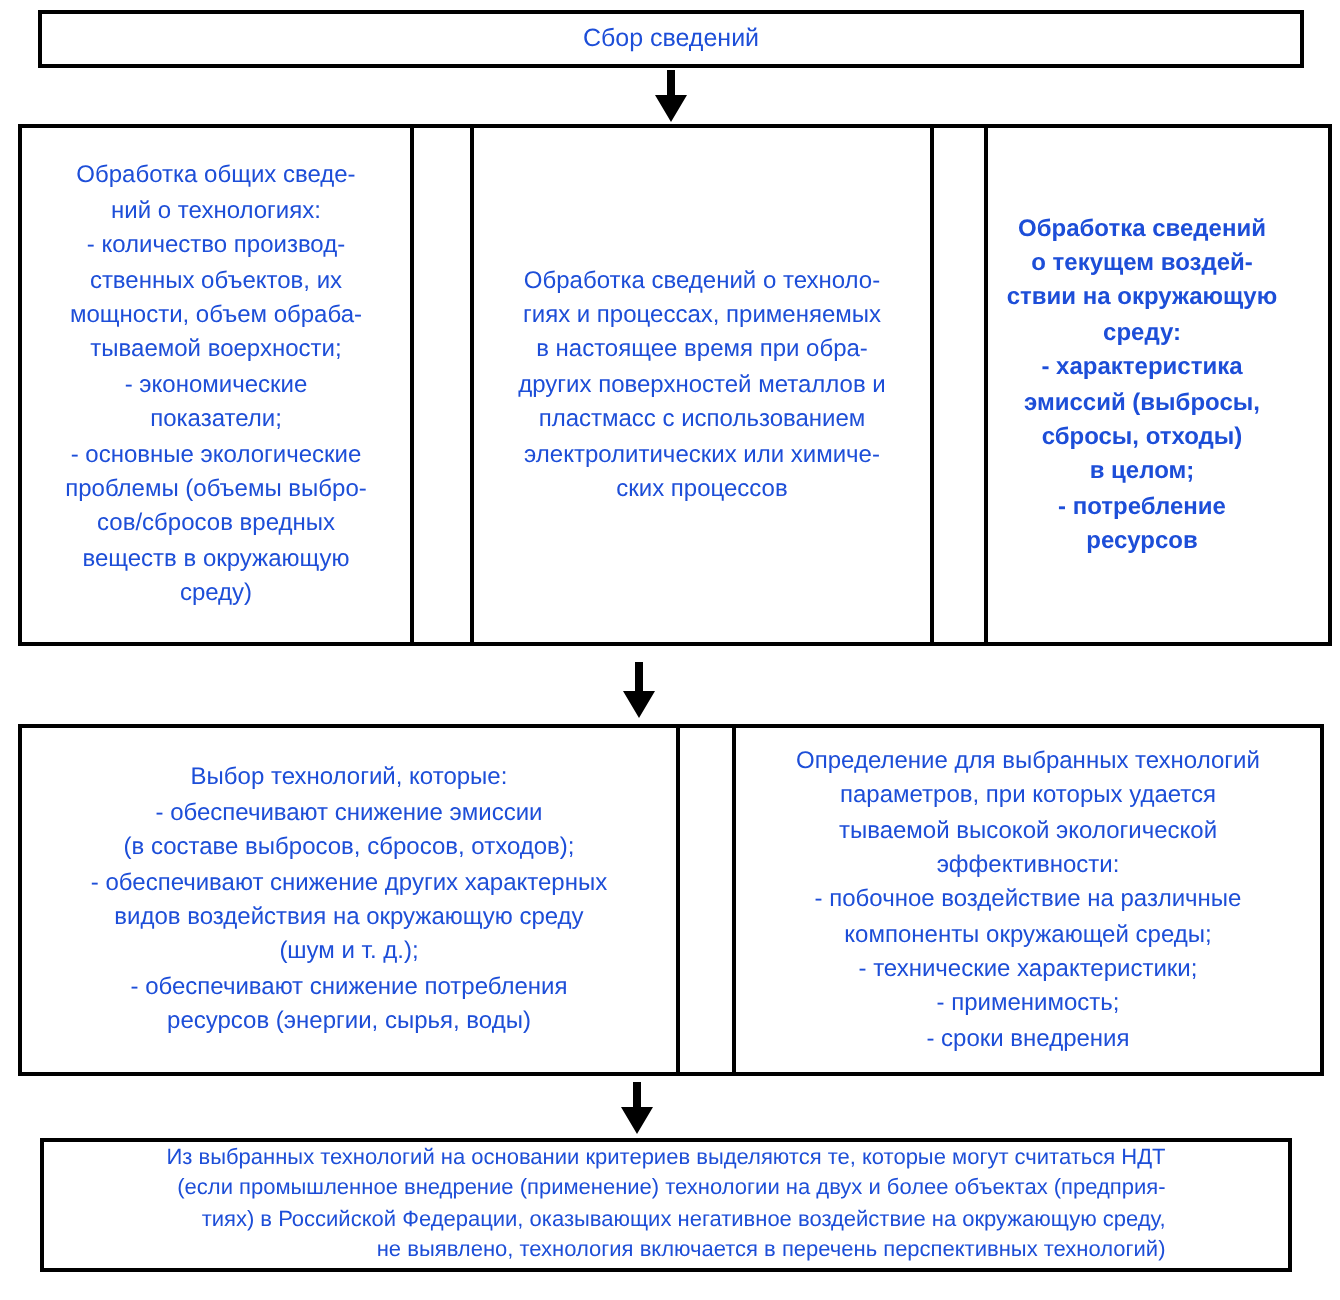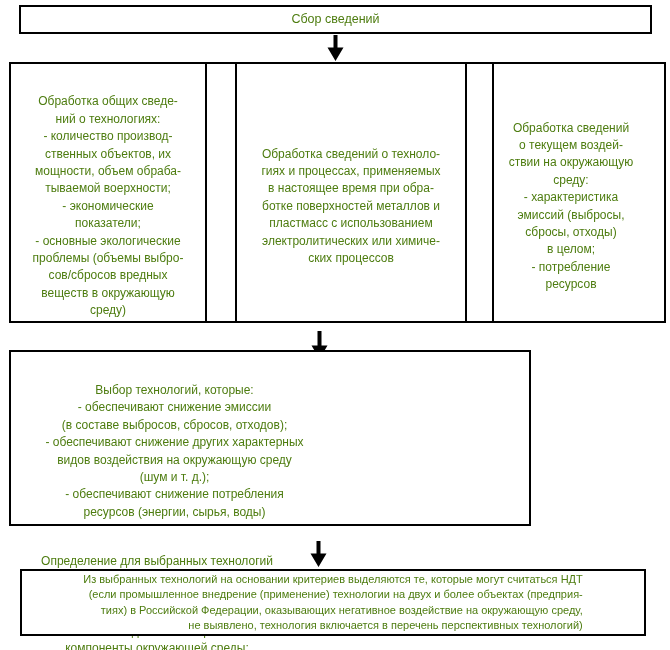--- a/index.html
+++ b/index.html
@@ -29,49 +29,48 @@
   .row {
     display: flex;
     align-items: stretch;
   }
   .cell {
     display: flex;
     align-items: center;
     justify-content: center;
     box-sizing: border-box;
     padding: 2px 3px;
-    margin-top: 28px;
   }
   .txt {
     white-space: pre-line;
     text-align: center;
     font-size: 12px;
     line-height: 1.45;
-    color: #4d7c0f;
+    color: #1d4ed8;
   }
   .spacer {
     box-sizing: border-box;
     border-left: 2px solid #000000;
     border-right: 2px solid #000000;
     background: #ffffff;
   }
   .top-box {
     left: 19px; top: 5px; width: 633px; height: 29px;
   }
   .top-box .txt { font-size: 12.5px; }
   .stage2-box {
     left: 9px; top: 62px; width: 657px; height: 261px;
   }
   .stage2-c1 { width: 194px; }
   .stage2-s1 { width: 32px; }
   .stage2-c2 { width: 228px; }
   .stage2-s2 { width: 29px; }
-  .stage2-c3 { width: 154px; }
+  .stage2-c3 { width: 154px; font-weight: bold; }
   .stage3-box {
-    left: 9px; top: 350px; width: 522px; height: 176px; flex-direction: column;
+    left: 9px; top: 362px; width: 653px; height: 176px;
   }
   .stage3-c1 { width: 327px; }
   .stage3-s1 { width: 30px; }
   .stage3-c2 { width: 292px; }
   .final-box {
     left: 20px; top: 569px; width: 626px; height: 67px;
   }
   .final-box .txt { font-size: 11px; line-height: 1.4; text-align: right; }
   .arrow {
     position: absolute;
@@ -109,21 +108,21 @@
 проблемы (объемы выбро-
 сов/сбросов вредных
 веществ в окружающую
 среду)</div>
   </div>
   <div class="spacer stage2-s1"></div>
   <div class="cell stage2-c2">
     <div class="txt">Обработка сведений о техноло-
 гиях и процессах, применяемых
 в настоящее время при обра-
-ботке поверхностей металлов и
+других поверхностей металлов и
 пластмасс с использованием
 электролитических или химиче-
 ских процессов</div>
   </div>
   <div class="spacer stage2-s2"></div>
   <div class="cell stage2-c3">
     <div class="txt">Обработка сведений
 о текущем воздей-
 ствии на окружающую
 среду:

